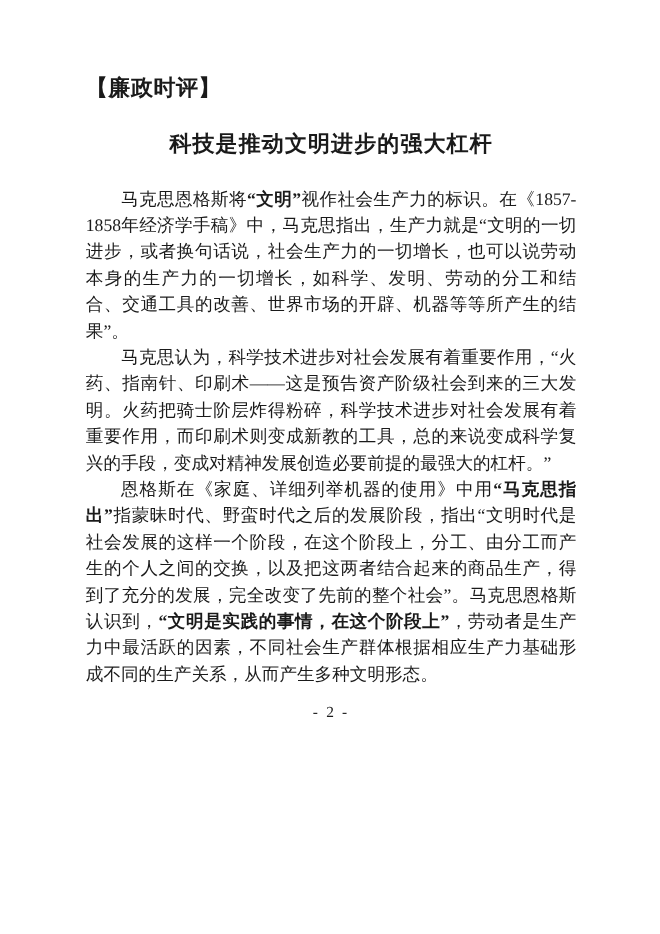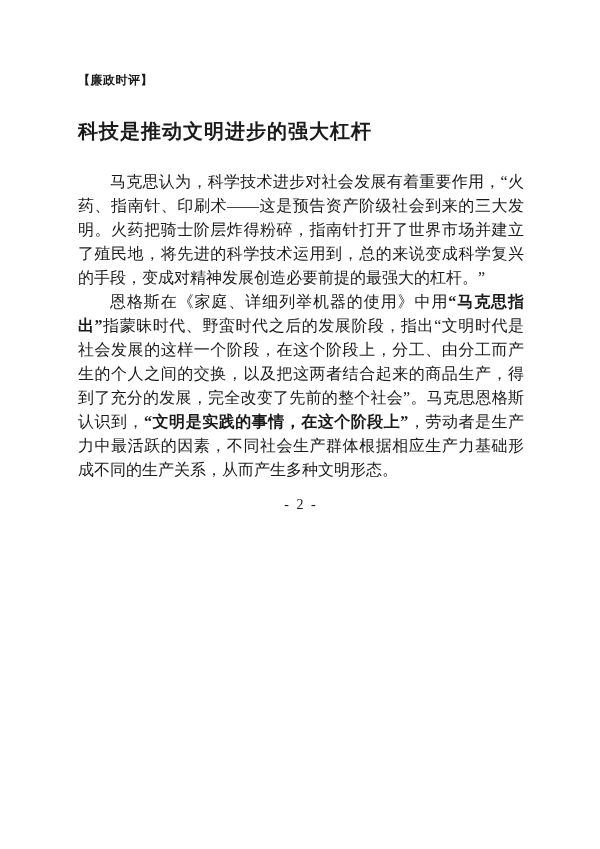--- a/index.html
+++ b/index.html
@@ -12,30 +12,31 @@
     width: 600px;
     height: 849px;
     box-sizing: border-box;
     background: #ffffff;
     padding: 70px 76px 0 78px;
     font-family: "Liberation Serif", "DejaVu Serif", serif;
     color: #1a1a1a;
     overflow: hidden;
   }
   .category {
-    font-size: 12px;
+    font-size: 20px;
     line-height: 20px;
     font-weight: bold;
     letter-spacing: 0.5px;
   }
   .title {
     margin: 26px 0 24px 0;
     font-size: 20px;
     line-height: 30px;
     font-weight: bold;
+    text-align: center;
     letter-spacing: 1px;
   }
   .doc-body {
     width: 446px;
     font-size: 16px;
     line-height: 24px;
     text-align: justify;
     text-justify: inter-character;
   }
   .para {
@@ -56,18 +57,19 @@
 </style>
 </head>
 <body>
 
 <div class="page" style="color: rgb(26, 26, 26); background: rgb(255, 255, 255);">
   <div class="category">【廉政时评】</div>
 
   <h1 class="title">科技是推动文明进步的强大杠杆</h1>
 
   <div class="doc-body">
-      <p class="para"><span class="">马克思认为，科学技术进步对社会发展有着重要作用，“火药、指南针、印刷术——这是预告资产阶级社会到来的三大发明。火药把骑士阶层炸得粉碎，指南针打开了世界市场并建立了殖民地，将先进的科学技术运用到，总的来说变成科学复兴的手段，变成对精神发展创造必要前提的最强大的杠杆。”</span></p>
+      <p class="para"><span class="">马克思恩格斯将</span><span class="bold">“文明”</span><span class="">视作社会生产力的标识。在《1857-1858年经济学手稿》中，马克思指出，生产力就是“文明的一切进步，或者换句话说，社会生产力的一切增长，也可以说劳动本身的生产力的一切增长，如科学、发明、劳动的分工和结合、交通工具的改善、世界市场的开辟、机器等等所产生的结果”。</span></p>
+      <p class="para"><span class="">马克思认为，科学技术进步对社会发展有着重要作用，“火药、指南针、印刷术——这是预告资产阶级社会到来的三大发明。火药把骑士阶层炸得粉碎，科学技术进步对社会发展有着重要作用，而印刷术则变成新教的工具，总的来说变成科学复兴的手段，变成对精神发展创造必要前提的最强大的杠杆。”</span></p>
       <p class="para"><span class="">恩格斯在《家庭、详细列举机器的使用》中用</span><span class="bold">“马克思指出”</span><span class="">指蒙昧时代、野蛮时代之后的发展阶段，指出“文明时代是社会发展的这样一个阶段，在这个阶段上，分工、由分工而产生的个人之间的交换，以及把这两者结合起来的商品生产，得到了充分的发展，完全改变了先前的整个社会”。马克思恩格斯认识到，</span><span class="bold">“文明是实践的事情，在这个阶段上”</span><span class="">，劳动者是生产力中最活跃的因素，不同社会生产群体根据相应生产力基础形成不同的生产关系，从而产生多种文明形态。</span></p>
     </div>
 
   <div class="page-number">- 2 -</div>
 </div>
 
 </body></html>

